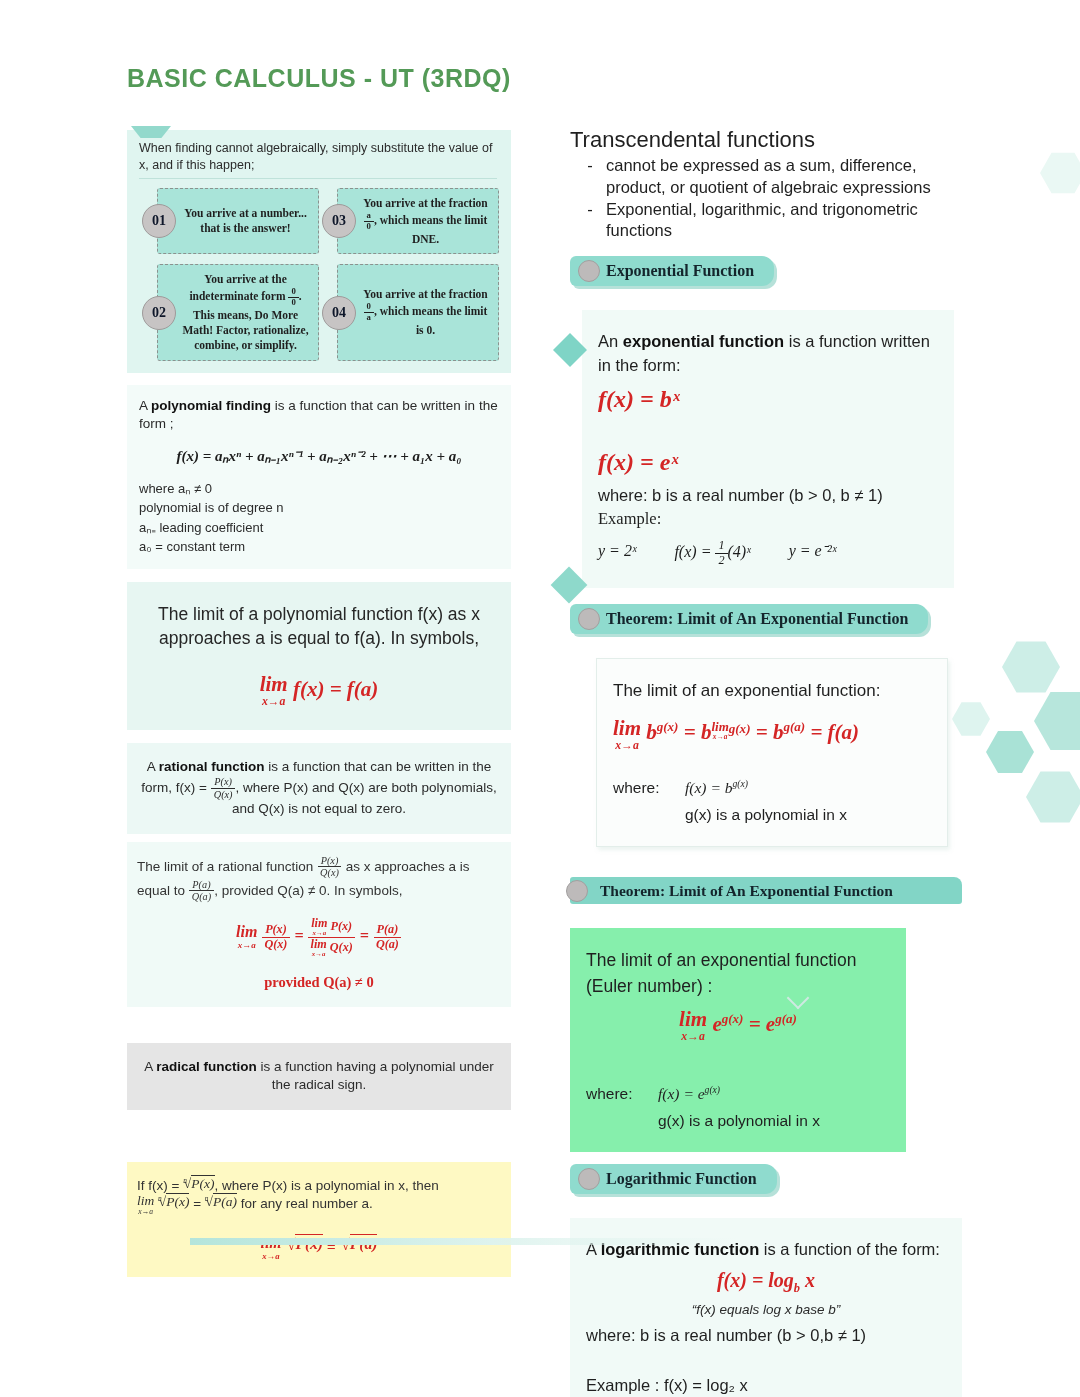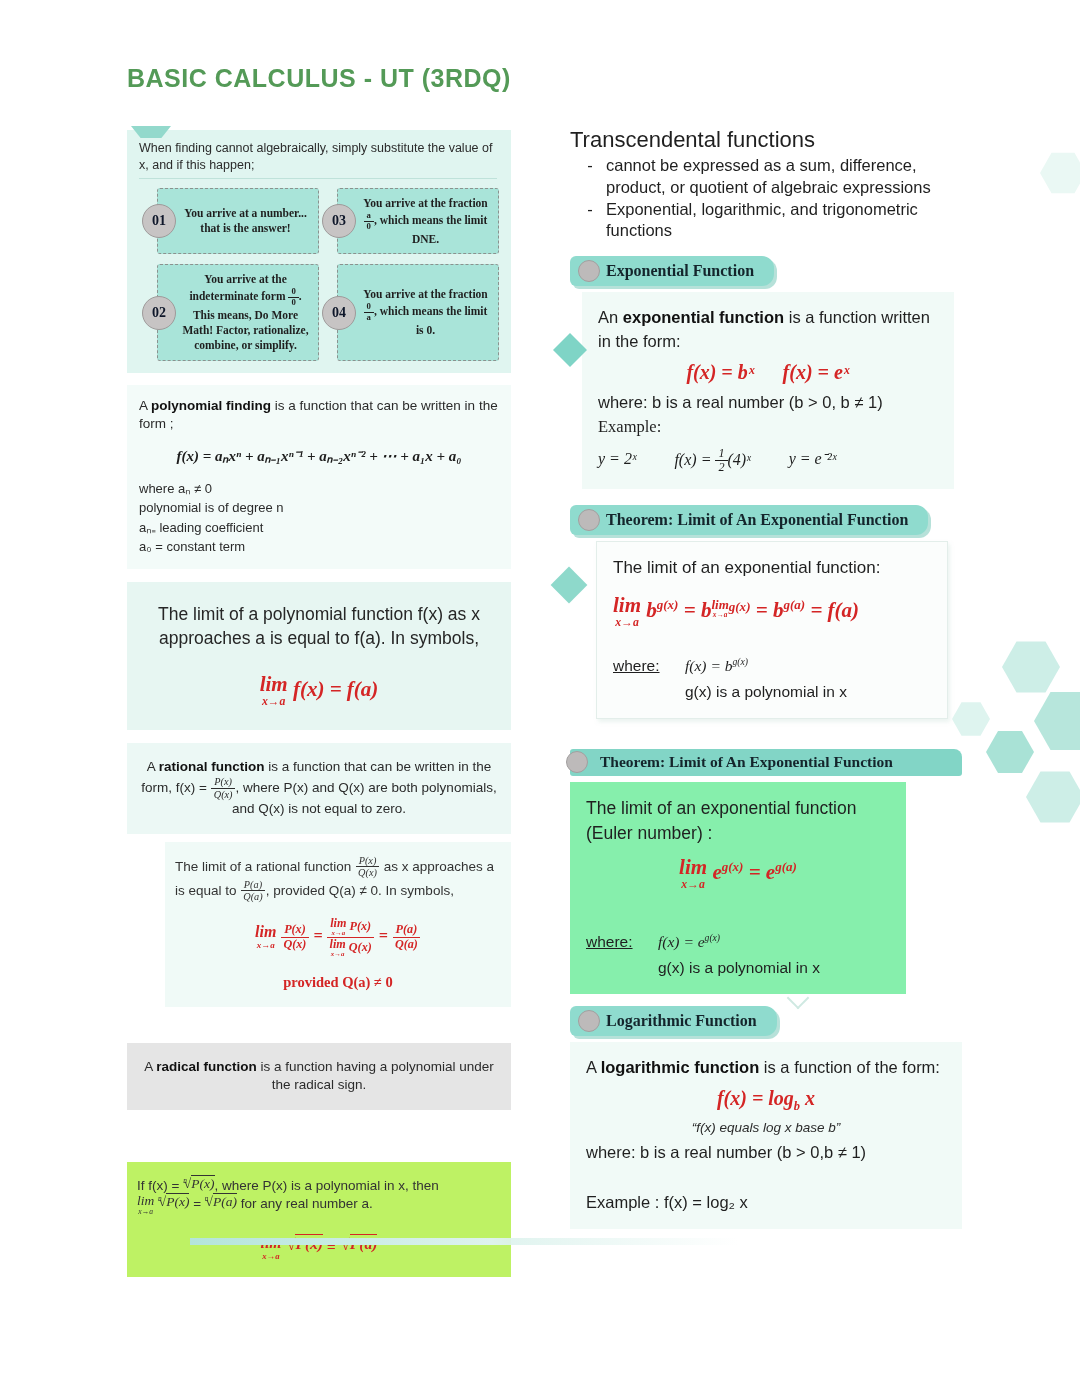--- a/index.html
+++ b/index.html
@@ -53,25 +53,25 @@
     color:#d42525; font-family:"Liberation Serif", serif;
     font-weight:bold; font-style:italic;
   }
   .polylimit-f { margin-top:24px; font-size:21px; }
   .lim { display:inline-flex; flex-direction:column; align-items:center; vertical-align:middle; line-height:1; }
   .lim .limsub { font-size:0.56em; line-height:1; margin-top:1px; }
   .frac { display:inline-flex; flex-direction:column; align-items:center; vertical-align:middle; line-height:1.12; font-size:0.76em; }
   .frac .fn { border-bottom:1.2px solid currentColor; padding:0 3px; }
   .frac .fd { padding:0 3px; }
   .sec-rational { margin-top:13px; background:#ecf8f5; text-align:center; padding:15px 8px; }
-  .panel-ratlimit { margin-top:8px; background:#f0faf7; padding:13px 10px 16px;margin-left:38px; }
+  .panel-ratlimit { margin-top:8px; background:#f0faf7; padding:13px 10px 16px; }
   .ratlimit-f { text-align:center; margin-top:14px; font-size:16px; }
   .provided { text-align:center; margin-top:16px; font-size:14.5px; font-style:normal; }
   .sec-radical { margin-top:36px; background:#e5e5e5; text-align:center; padding:15px 8px; }
-  .panel-radlimit { margin-top:52px; background:#bef264; padding:13px 10px 16px; }
+  .panel-radlimit { margin-top:52px; background:#fef9c3; padding:13px 10px 16px; }
   .radlimit-f { text-align:center; margin-top:18px; font-size:15.5px; }
   .rad { display:inline-flex; align-items:flex-end; }
   .rad .radn { font-size:0.55em; margin-right:-3px; transform:translateY(-7px); }
   .rad .radsign { }
   .rad .radicand { border-top:1.2px solid currentColor; line-height:1.2; }
   .mathv { font-family:"Liberation Serif", serif; font-style:italic; }
   
   .right-col { position:absolute; left:570px; top:122px; width:392px; }
   .r-heading { font-size:27px; line-height:1.22; color:#4f9154; font-weight:600; letter-spacing:0.3px; max-width:380px; }
   .r-sub { margin-top:5px; font-size:22px; color:#1f1f1f; }
@@ -88,34 +88,34 @@
   .badge::before {
     content:""; position:absolute; left:8px; top:50%; transform:translateY(-50%);
     width:20px; height:20px; border-radius:50%;
     background:#bdbaba; border:1px solid #a29f9f;
   }
   .badge-flat {
     margin-top:30px; width:392px; height:27px; border-radius:3px 8px 3px 3px;
     background:#82d5c6; box-shadow:none; font-size:15.5px; padding-left:30px;
   }
   .badge-flat::before { left:-4px; }
-  .rpanel { margin-top:6px; background:#f1faf7; padding:14px 16px; font-size:16.5px; line-height:1.45; color:#1f1f1f; }
+  .rpanel { margin-top:24px; background:#f1faf7; padding:20px 16px; font-size:16.5px; line-height:1.45; color:#1f1f1f; }
   .panel-exp { margin-left:12px; width:372px; }
   .panel-thm1 { margin-left:26px; width:352px; background:#fbfdfc; border:1px solid #e3eeea; box-shadow:2px 3px 4px rgba(180,210,200,0.25); }
   .panel-thm2 { width:336px; background:#86efac; }
   .panel-log { width:392px; }
-  .exp-forms { display:flex; justify-content:center; gap:28px; font-size:20px; margin:4px 0 4px; }
+  .exp-forms { display:flex; justify-content:center; gap:28px; font-size:24px; margin:4px 0 4px;flex-direction:column; }
   .exp-examples { display:flex; gap:38px; font-size:16px; margin-top:8px; font-family:"Liberation Serif", serif; font-style:italic; color:#1d1d1d; }
   .thm-title { font-size:17px; }
   .thm1-f { margin-top:14px; font-size:21px; }
   .thm2-f { margin-top:10px; text-align:center; font-size:21px; }
   .sup { font-size:0.62em; vertical-align:super; font-style:italic; }
   .suplim { display:inline-flex; align-items:flex-start; vertical-align:super; font-size:0.62em; }
   .where-row { display:flex; margin-top:4px; font-size:15.5px; }
-  .where-row .wlabel { flex:0 0 72px;text-decoration:underline; }
+  .where-row .wlabel { flex:0 0 72px; }
   .where-row .wmath { font-family:"Liberation Serif", serif; font-style:italic; }
   .mt26 { margin-top:26px; }
   .log-f { text-align:center; font-size:20px; margin-top:4px; }
   .log-quote { text-align:center; font-size:13.5px; font-style:italic; color:#2b2b2b; margin-top:2px; }
   .log-where { margin-top:4px; font-size:16.5px; }
   .log-example { margin-top:26px; font-size:16.5px; }
   b.defword { color:#111; }
   
   .hex { position:absolute; clip-path:polygon(25% 6%,75% 6%,100% 50%,75% 94%,25% 94%,0 50%); }
   .diamond { position:absolute; background:#7fd4c6; transform:rotate(45deg); }

